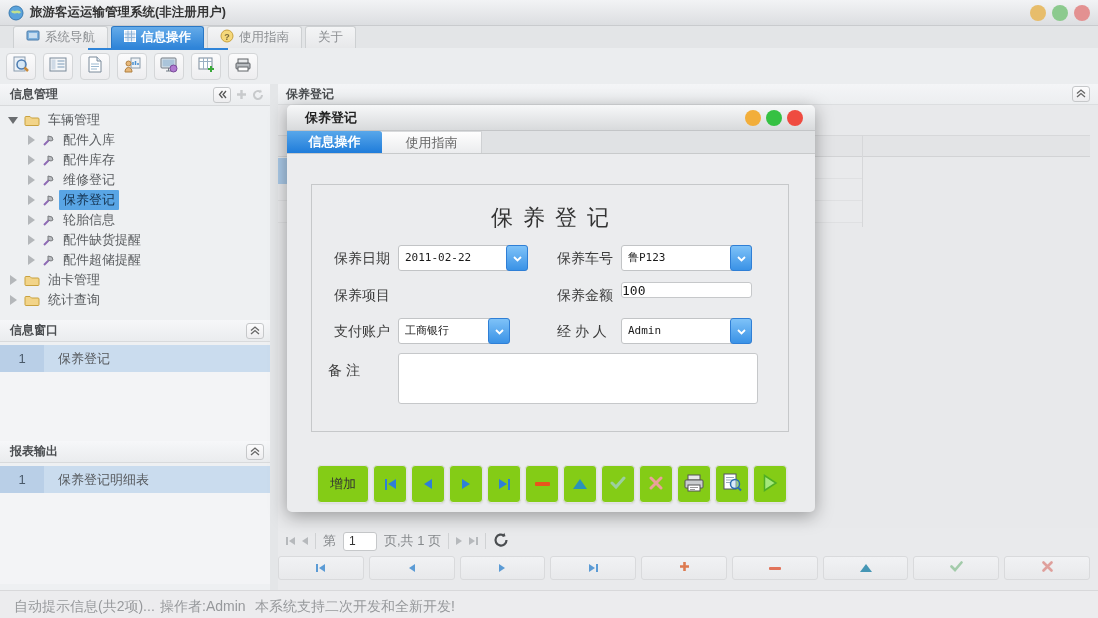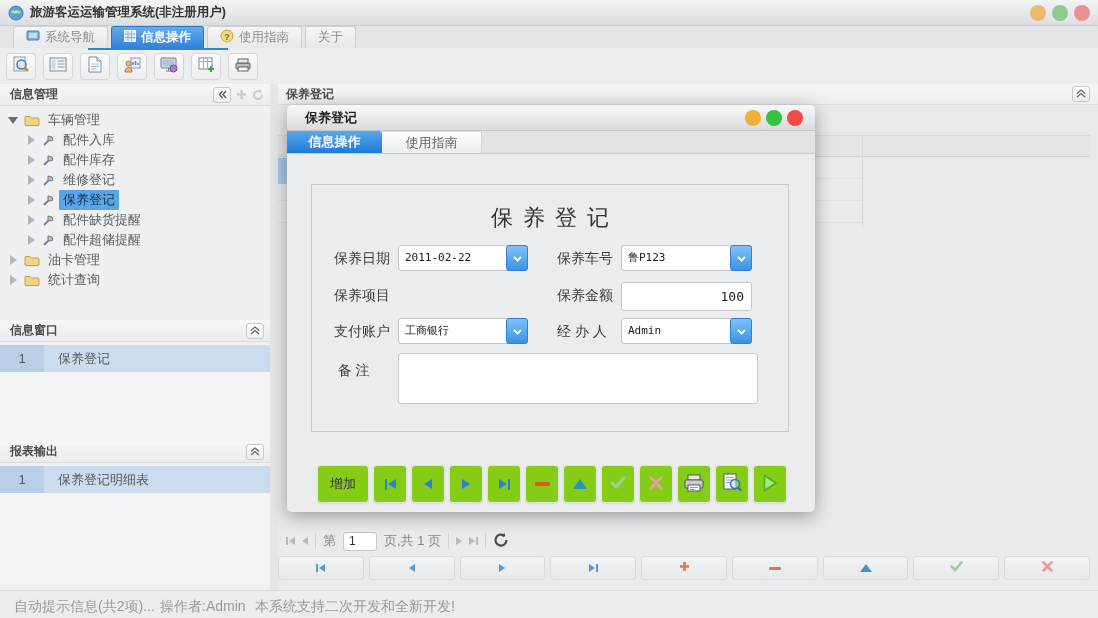--- a/index.html
+++ b/index.html
@@ -90,23 +90,23 @@
   .f-title { position:absolute; top:18px; left:0; width:100%; text-align:center; font-size:22px;
              color:#333; letter-spacing:10px; text-indent:10px; }
   .frow { position:absolute; height:27px; display:flex; align-items:center; }
   .flabel { font-size:14px; color:#3c3c3c; }
   .combo { position:relative; height:26px; background:#fff; border:1px solid #c2c4c6; border-radius:3px; }
   .combo .cval { position:absolute; left:6px; top:0; right:24px; line-height:24px; font-size:11px;
                  color:#1a1a1a; font-family:"DejaVu Sans Mono",monospace; white-space:nowrap; overflow:hidden; }
   .combo .cbtn { position:absolute; right:-1px; top:-1px; width:22px; height:26px;
                  background:linear-gradient(#7ec2f8,#3a92e6); border:1px solid #2f7fd6;
                  border-radius:3px; display:flex; align-items:center; justify-content:center; }
-  .tinput { height:29px; background:#fff; border:1px solid #c6c8ca; border-radius:3px;
+  .tinput { height:16px; background:#fff; border:1px solid #c6c8ca; border-radius:3px;
             font-family:"DejaVu Sans Mono",monospace; font-size:13px; color:#1a1a1a;
-            display:flex; align-items:center; justify-content:flex-end; padding-right:7px; }
+            display:flex; align-items:center; justify-content:flex-start; padding-right:7px; }
   .tarea { position:absolute; left:86px; top:168px; width:360px; height:51px; background:#fff;
            border:1px solid #c6c8ca; border-radius:3px; resize:none; font-family:"DejaVu Sans Mono",monospace; font-size:13px; }
   .dlg-toolbar { position:absolute; left:30px; bottom:9px; display:flex; gap:4px; }
   .dbtn { height:38px; background:#84cc16; border:1px solid #e1e2e4; border-radius:4px;
           box-shadow:0 1px 2px rgba(0,0,0,.08); display:flex; align-items:center; justify-content:center; gap:1px; }
   .dbtn.txt { width:52px; font-size:13px; color:#333; }
   .dbtn.ico { width:34px; }
 
   
   .tri { width:0; height:0; display:inline-block; }
@@ -331,20 +331,32 @@
       <div class="trow ind2">
         <span class="arrow">
             <span class="arr-col"></span>
           </span>
         <span class="tico">
             <svg width="13" height="13">
               <path d="M2 11L8 5" stroke="#8e6bb5" stroke-width="2"></path>
               <path d="M6 2l4 1 1 3-2 1-3-1z" fill="#b9bcc0" stroke="#7a7d80"></path>
             </svg>
           </span>
+        <span class="tlabel">轮胎信息</span>
+      </div>
+      <div class="trow ind2">
+        <span class="arrow">
+            <span class="arr-col"></span>
+          </span>
+        <span class="tico">
+            <svg width="13" height="13">
+              <path d="M2 11L8 5" stroke="#8e6bb5" stroke-width="2"></path>
+              <path d="M6 2l4 1 1 3-2 1-3-1z" fill="#b9bcc0" stroke="#7a7d80"></path>
+            </svg>
+          </span>
         <span class="tlabel">配件缺货提醒</span>
       </div>
       <div class="trow ind2">
         <span class="arrow">
             <span class="arr-col"></span>
           </span>
         <span class="tico">
             <svg width="13" height="13">
               <path d="M2 11L8 5" stroke="#8e6bb5" stroke-width="2"></path>
               <path d="M6 2l4 1 1 3-2 1-3-1z" fill="#b9bcc0" stroke="#7a7d80"></path>
@@ -475,41 +487,41 @@
         <div class="frow" style="left:245px; top:97px;">
           <span class="flabel">保养金额</span>
         </div>
         <div class="tinput" style="position:absolute; left:309px; top:97px; width:131px;">
           <span>100</span>
         </div>
 
         <div class="frow" style="left:22px; top:133px;">
           <span class="flabel">支付账户</span>
         </div>
-        <div class="combo" style="position:absolute; left:86px; top:133px; width:130px;">
+        <div class="combo" style="position:absolute; left:86px; top:133px; width:112px;">
           <span class="cval">工商银行</span>
           <span class="cbtn">
               <span><svg width="9" height="6">
                   <path d="M1 1l3.5 3.5L8 1" stroke="#fff" stroke-width="1.8" fill="none"></path>
                 </svg></span>
             </span>
         </div>
         <div class="frow" style="left:245px; top:133px;">
           <span class="flabel">经 办 人</span>
         </div>
         <div class="combo" style="position:absolute; left:309px; top:133px; width:131px;">
           <span class="cval">Admin</span>
           <span class="cbtn">
               <span><svg width="9" height="6">
                   <path d="M1 1l3.5 3.5L8 1" stroke="#fff" stroke-width="1.8" fill="none"></path>
                 </svg></span>
             </span>
         </div>
 
-        <div class="frow" style="left:26px; top:172px;font-family:Liberation Serif, serif;">
+        <div class="frow" style="left:16px; top:172px;">
           <span class="flabel">备 注</span>
         </div>
         <textarea class="tarea" style=""></textarea>
       </div>
 
       <div class="dlg-toolbar">
         <div class="dbtn txt">增加</div>
         <div class="dbtn ico">
             <span class="vbar"></span>
             <span class="tri l10"></span>

